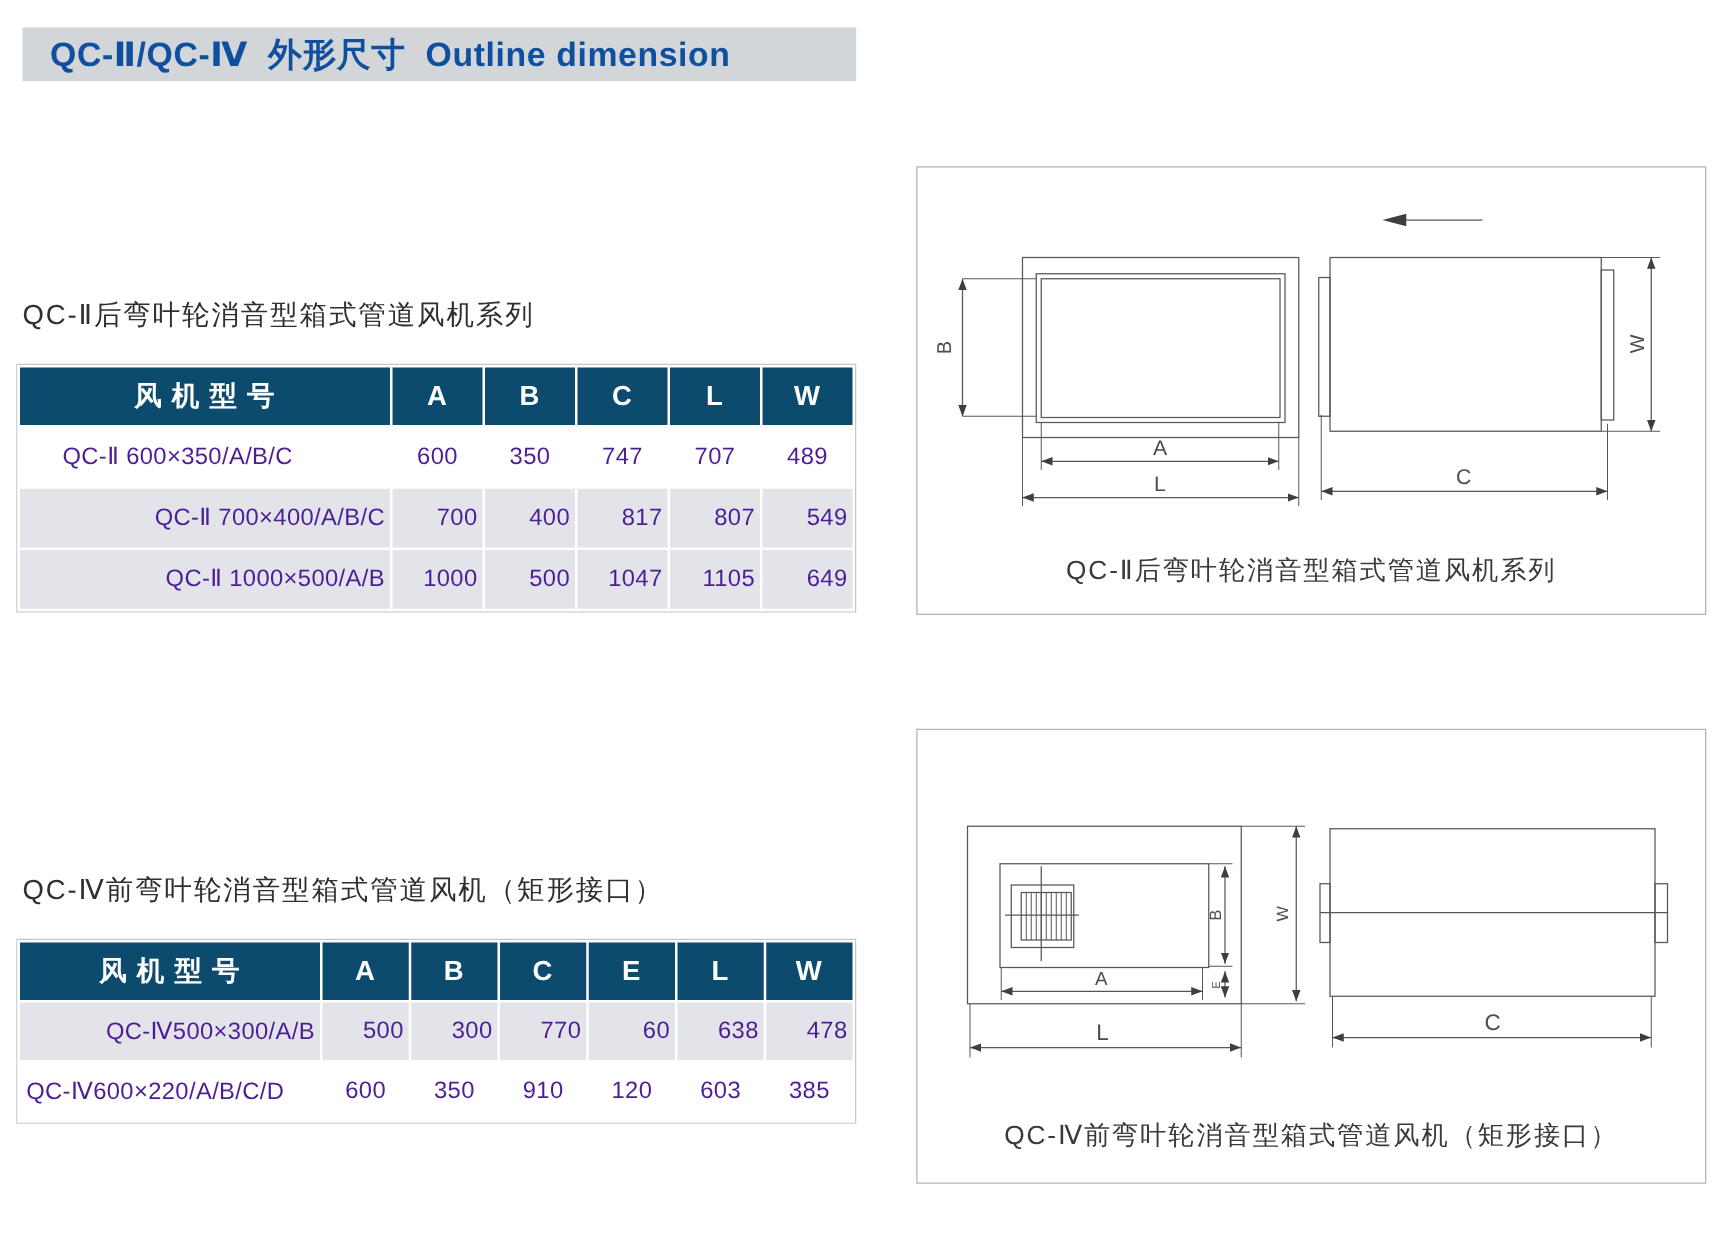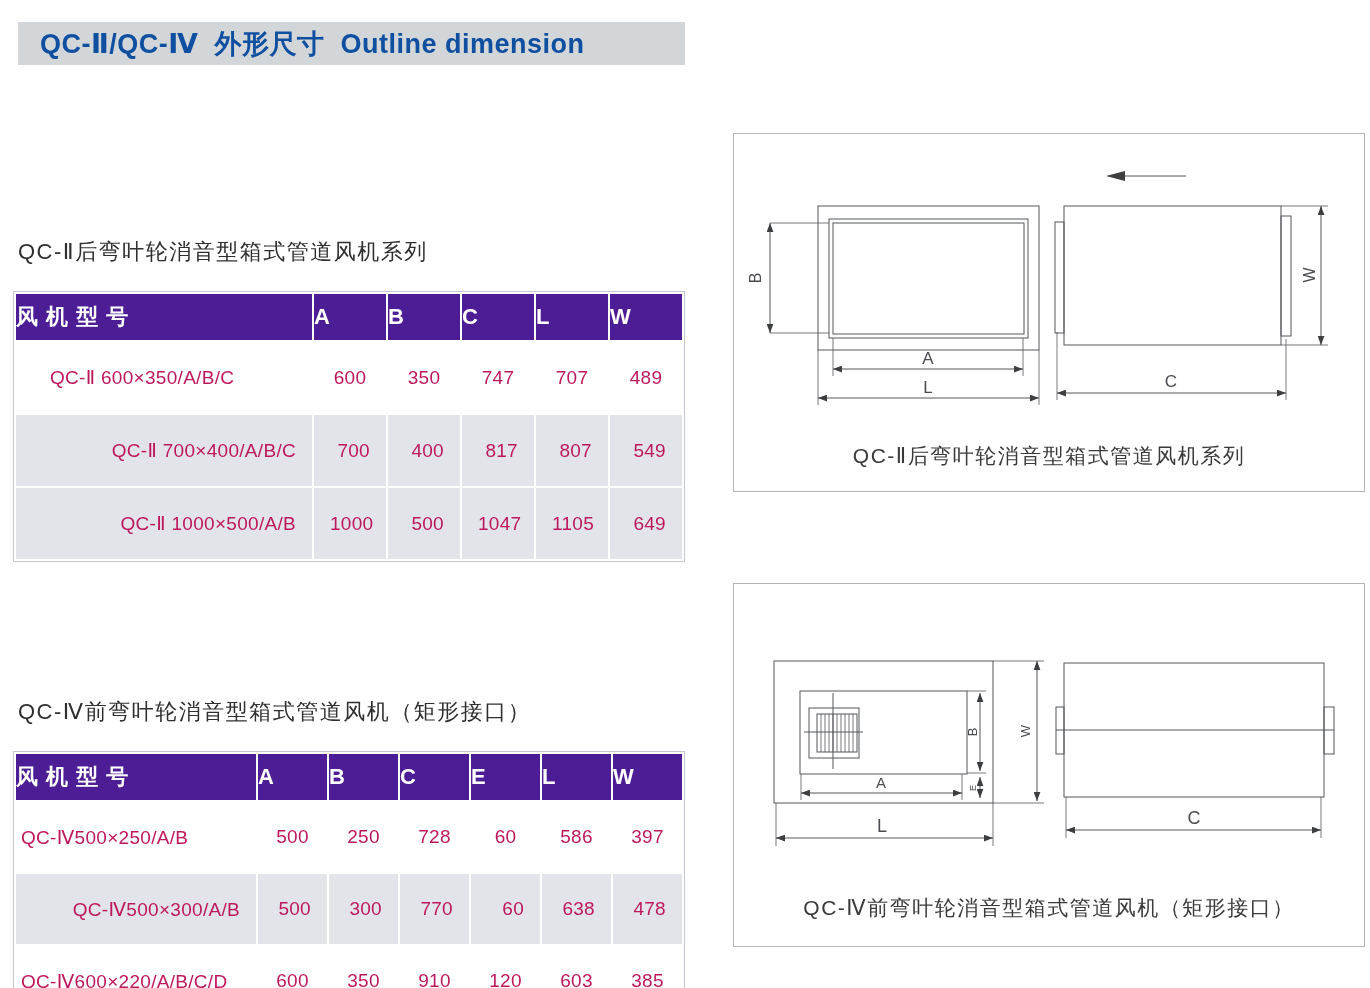--- a/index.html
+++ b/index.html
@@ -24,27 +24,27 @@
   #section2-heading{top:697px;}
   .table-wrap{
     position:absolute;left:13px;width:670px;border:1px solid #c3c7cf;background:#fff;
   }
   #table1-wrap{top:291px;}
   #table2-wrap{top:751px;}
   table.spec{
     border-collapse:collapse;table-layout:fixed;width:668px;
   }
   table.spec th{
-    background:#4c1d95;color:#ffffff;font-size:22px;font-weight:bold;
-    height:46px;border:2px solid #ffffff;text-align:left;padding:0;
+    background:#0c4a6e;color:#ffffff;font-size:22px;font-weight:bold;
+    height:46px;border:2px solid #ffffff;text-align:center;padding:0;
     letter-spacing:1px;
   }
   table.spec td{
-    font-size:19px;color:#be185d;height:39px;border:2px solid #ffffff;
-    text-align:center;padding:16px;letter-spacing:0.3px;
+    font-size:19px;color:#4c1d95;height:39px;border:2px solid #ffffff;
+    text-align:center;padding:4px;letter-spacing:0.3px;
   }
   #table2-wrap table.spec td{height:38px;}
   table.spec tr.alt td{background:#e2e4ea;text-align:right;}
   table.spec td.model{text-align:left;}
   #table1-wrap td.model{padding-left:34px;}
   #table2-wrap td.model{padding-left:5px;}
   .diagram-box{
     position:absolute;left:733px;width:630px;background:#ffffff;
     border:1px solid #b4b4b4;
   }
@@ -140,29 +140,20 @@
         <th>风 机 型 号</th>
         <th>A</th>
         <th>B</th>
         <th>C</th>
         <th>E</th>
         <th>L</th>
         <th>W</th>
       </tr>
     </thead>
     <tbody>
-      <tr>
-        <td class="model">QC-Ⅳ500×250/A/B</td>
-        <td>500</td>
-        <td>250</td>
-        <td>728</td>
-        <td>60</td>
-        <td>586</td>
-        <td>397</td>
-      </tr>
       <tr class="alt">
         <td class="model">QC-Ⅳ500×300/A/B</td>
         <td>500</td>
         <td>300</td>
         <td>770</td>
         <td>60</td>
         <td>638</td>
         <td>478</td>
       </tr>
       <tr>

